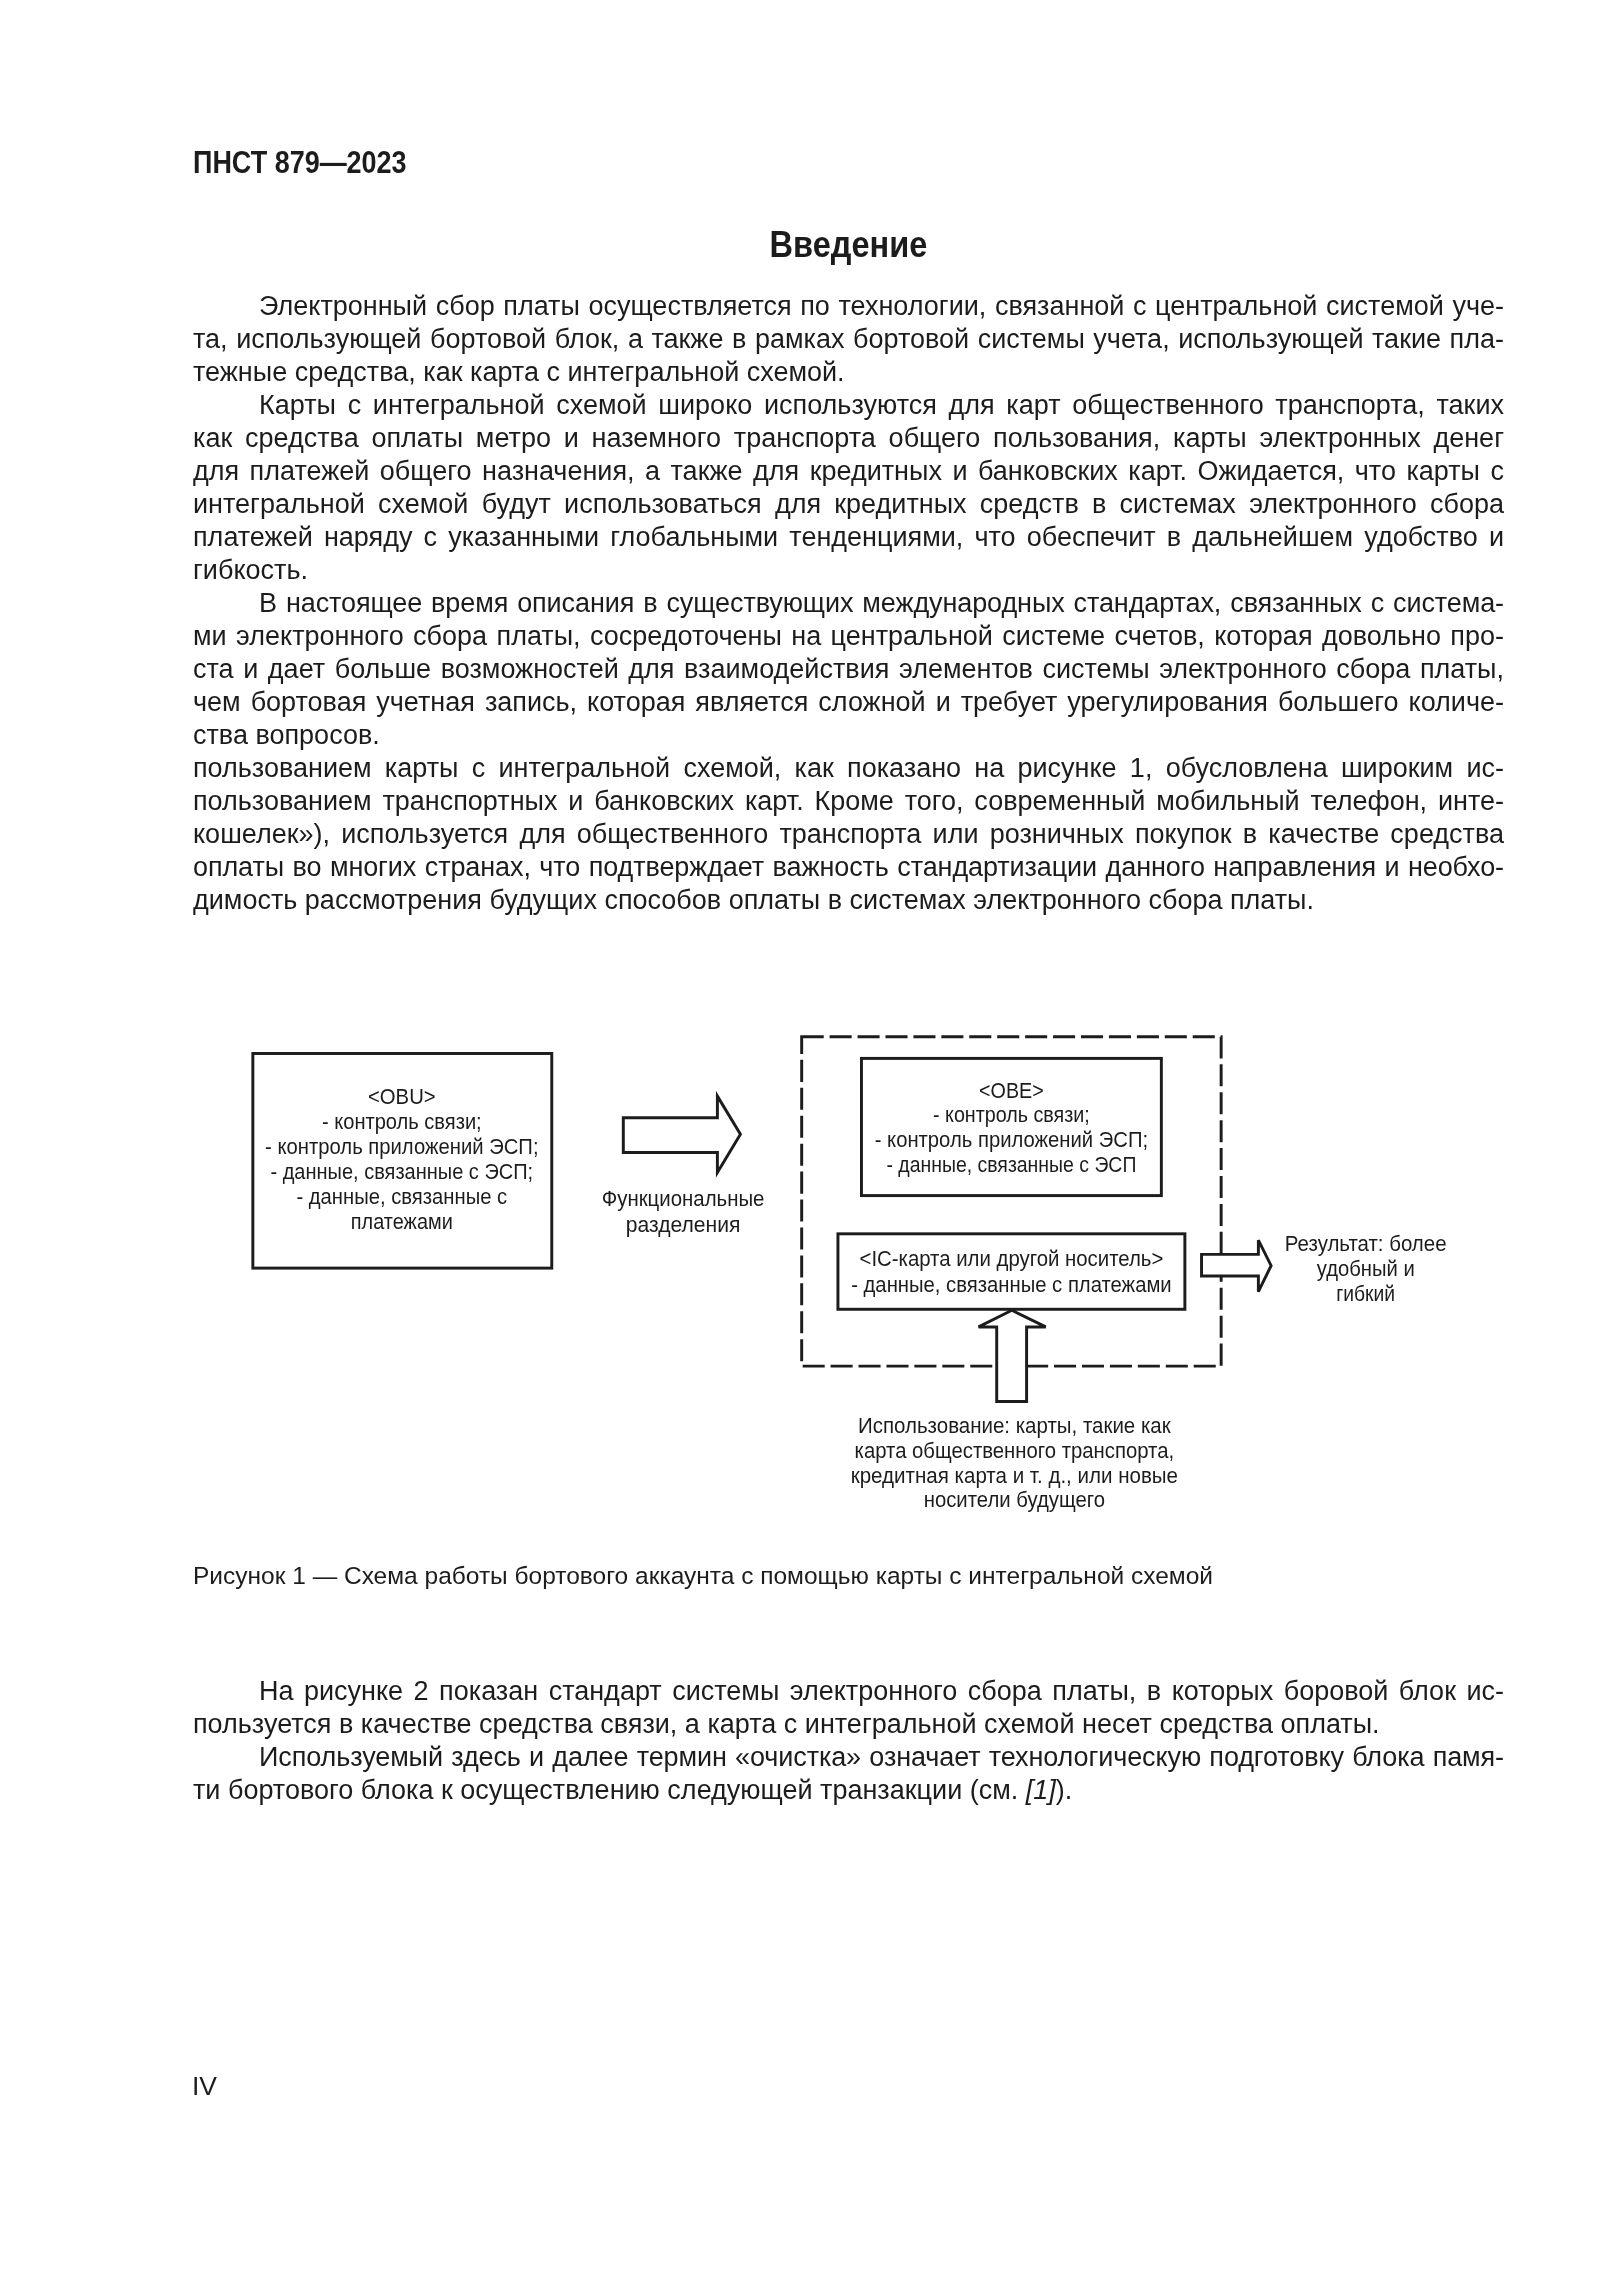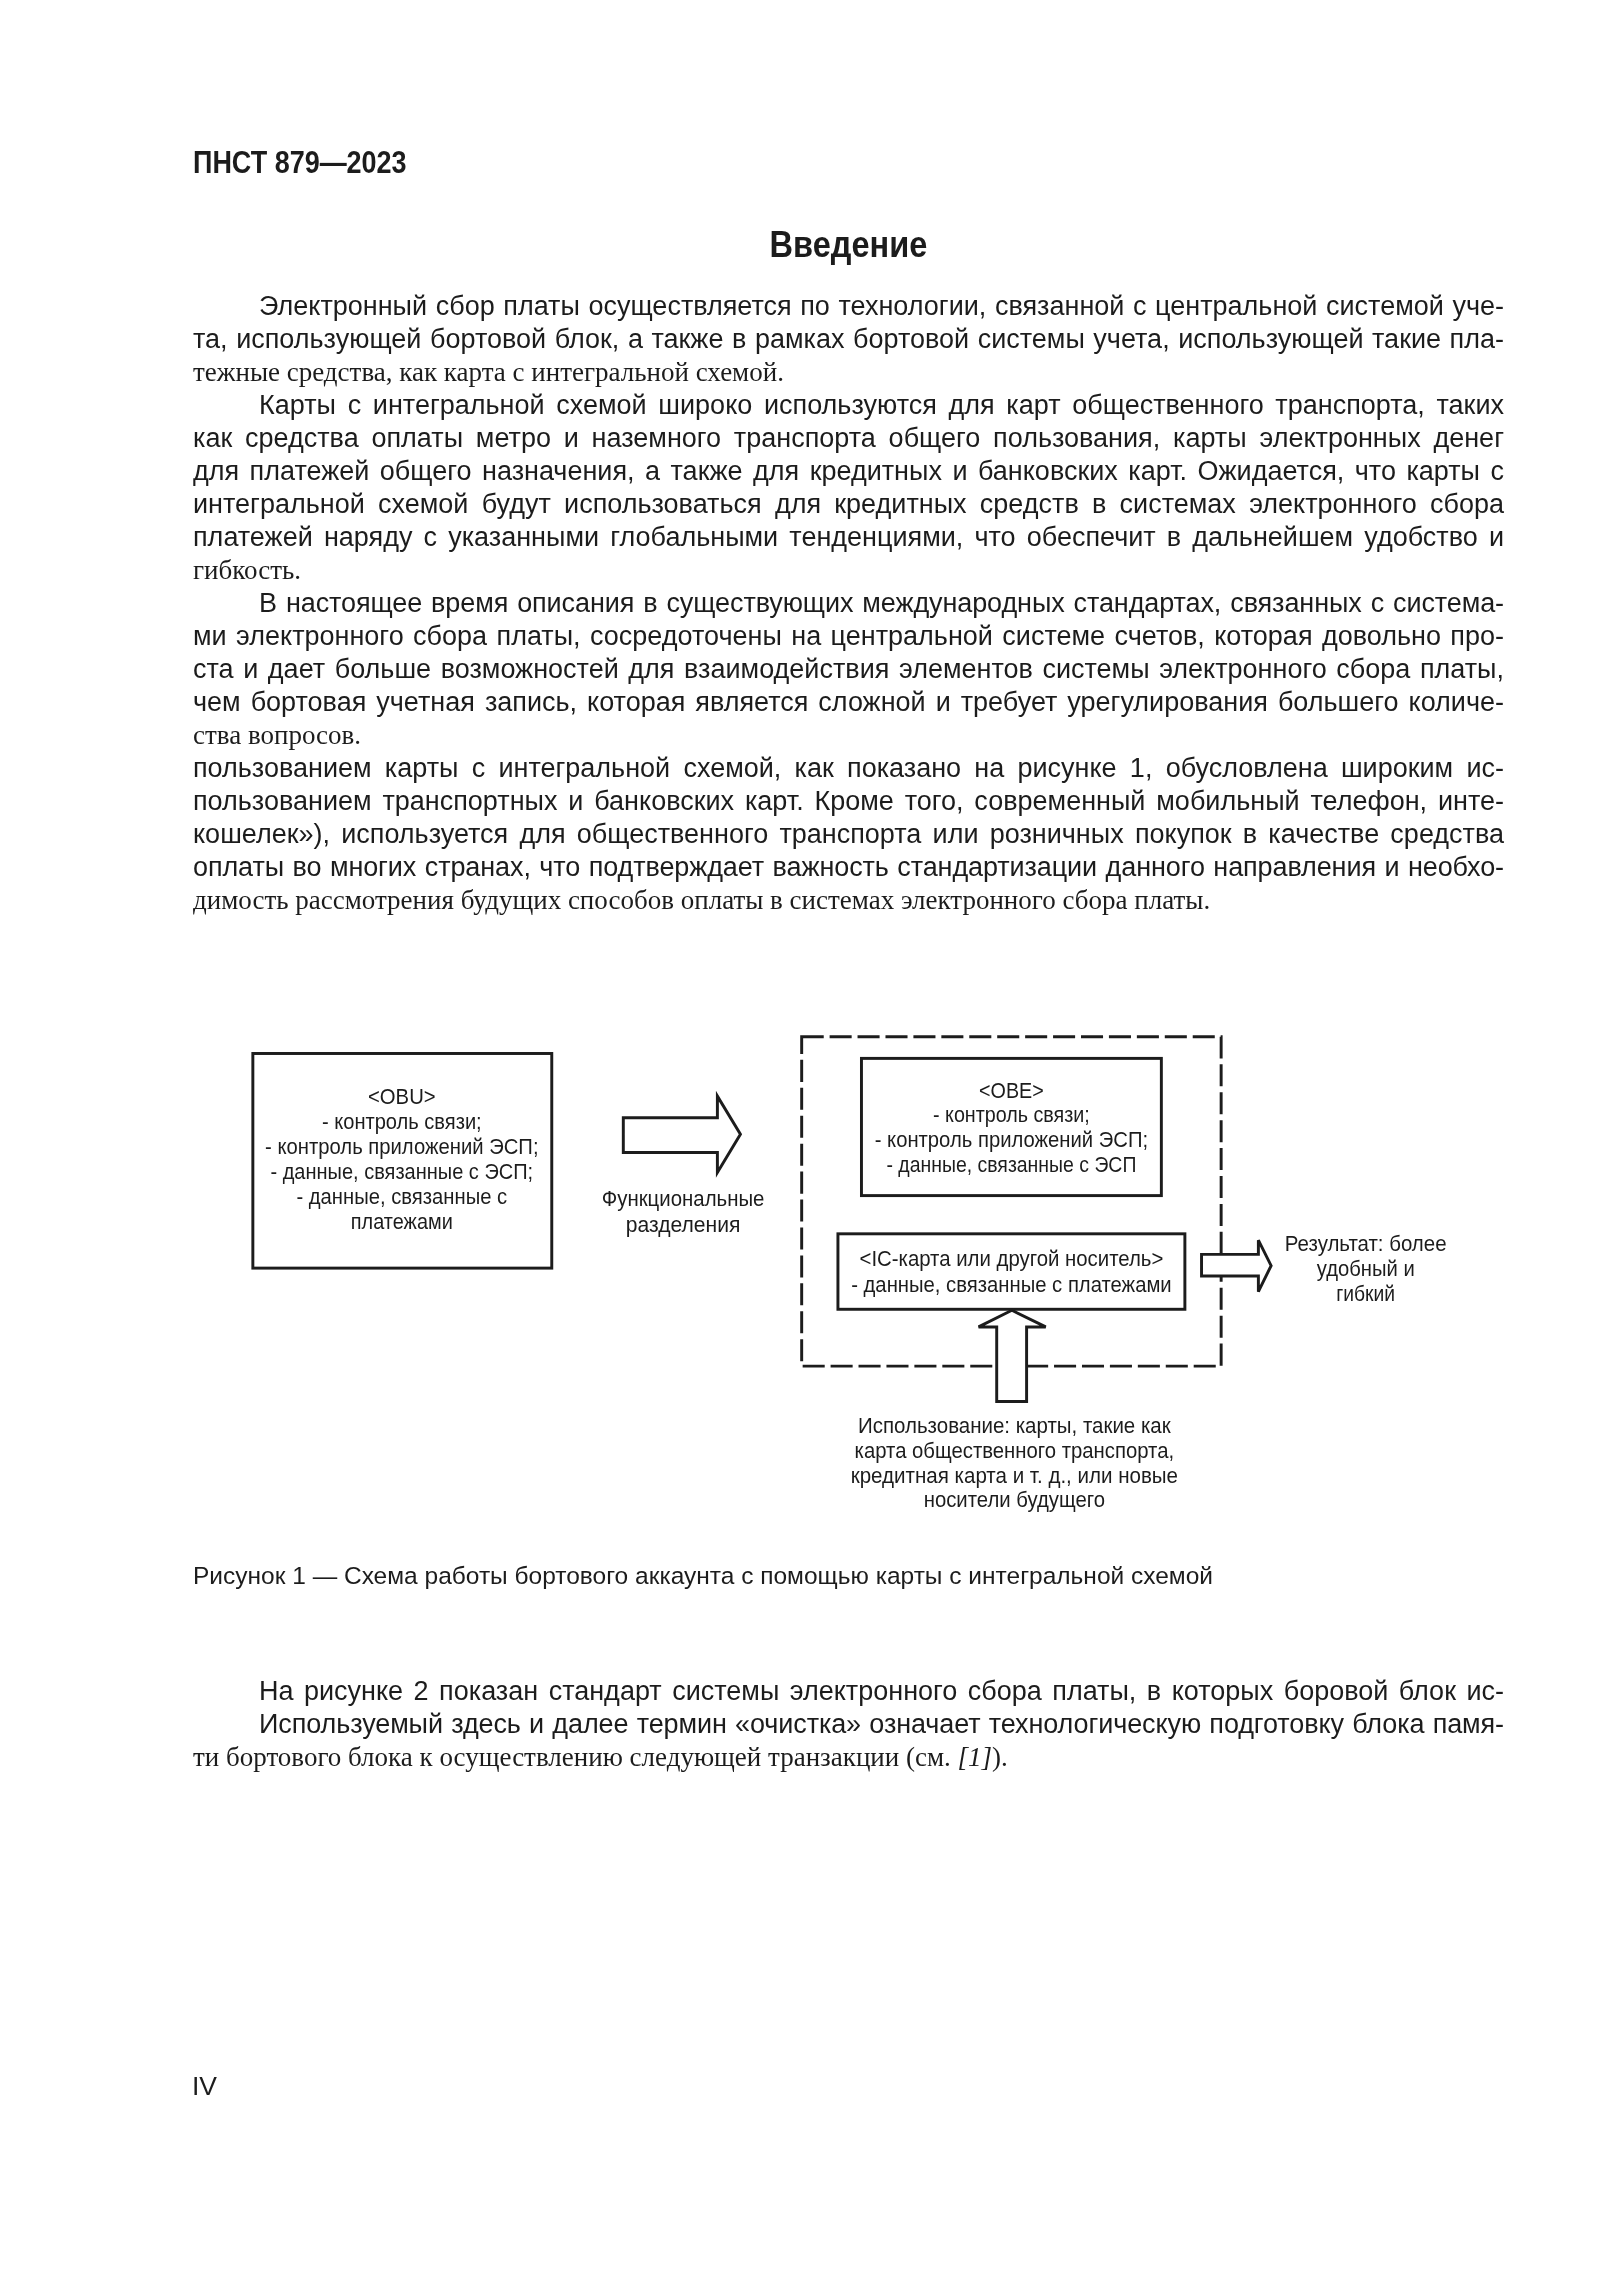--- a/index.html
+++ b/index.html
@@ -5,21 +5,21 @@
   html,body{margin:0;padding:0;}
   body{width:1621px;height:2293px;background:#fff;position:relative;
        font-family:"Liberation Sans",sans-serif;color:#1c1c1c;}
   .abs{position:absolute;}
   #hdr{left:193px;top:147px;font-size:31px;font-weight:bold;line-height:31px;transform:scaleX(0.87);transform-origin:0 0;}
   #ttl{left:193px;top:226px;width:1311px;text-align:center;font-size:37px;font-weight:bold;line-height:37px;transform:scaleX(0.88);}
   .body-block{left:193px;width:1311px;font-size:27px;}
   #blk1{top:290px;}
   #blk2{top:1675px;}
   .ln{height:33px;line-height:33px;text-align:justify;text-align-last:justify;white-space:nowrap;}
-  .le{text-align-last:left;font-family:Liberation Serif, serif;}
+  .le{text-align-last:left;}
   .ind{padding-left:66px;}
   #cap{left:193px;top:1560px;width:1311px;font-size:24.5px;line-height:32px;}
   #pgnum{left:192px;top:2070px;font-size:26.5px;line-height:32px;}
   #diag{left:0;top:1019px;}
   svg text{font-family:"Liberation Sans",sans-serif;font-size:23px;fill:#1c1c1c;}
 </style>
 </head>
 <body>
 <div id="hdr" class="abs">ПНСТ 879—2023</div>
 <div id="ttl" class="abs">Введение</div>
@@ -82,18 +82,19 @@
     <text x="1035" y="1513" textLength="334" lengthAdjust="spacingAndGlyphs">кредитная карта и т. д., или новые</text>
     <text x="1035" y="1538" textLength="185" lengthAdjust="spacingAndGlyphs">носители будущего</text>
   </g>
 </svg>
 </div>
 
 <div id="cap" class="abs">Рисунок 1 — Схема работы бортового аккаунта с помощью карты с интегральной схемой</div>
 
 <div id="blk2" class="abs body-block">
 <div class="ln ind">На рисунке 2 показан стандарт системы электронного сбора платы, в которых боровой блок ис-</div>
+<div class="ln le">пользуется в качестве средства связи, а карта с интегральной схемой несет средства оплаты.</div>
 <div class="ln ind" style="letter-spacing:-0.1px">Используемый здесь и далее термин «очистка» означает технологическую подготовку блока памя-</div>
 <div class="ln le">ти бортового блока к осуществлению следующей транзакции (см. <i>[1]</i>).</div>
 </div>
 
 <div id="pgnum" class="abs">IV</div>
 
 
 </body></html>

